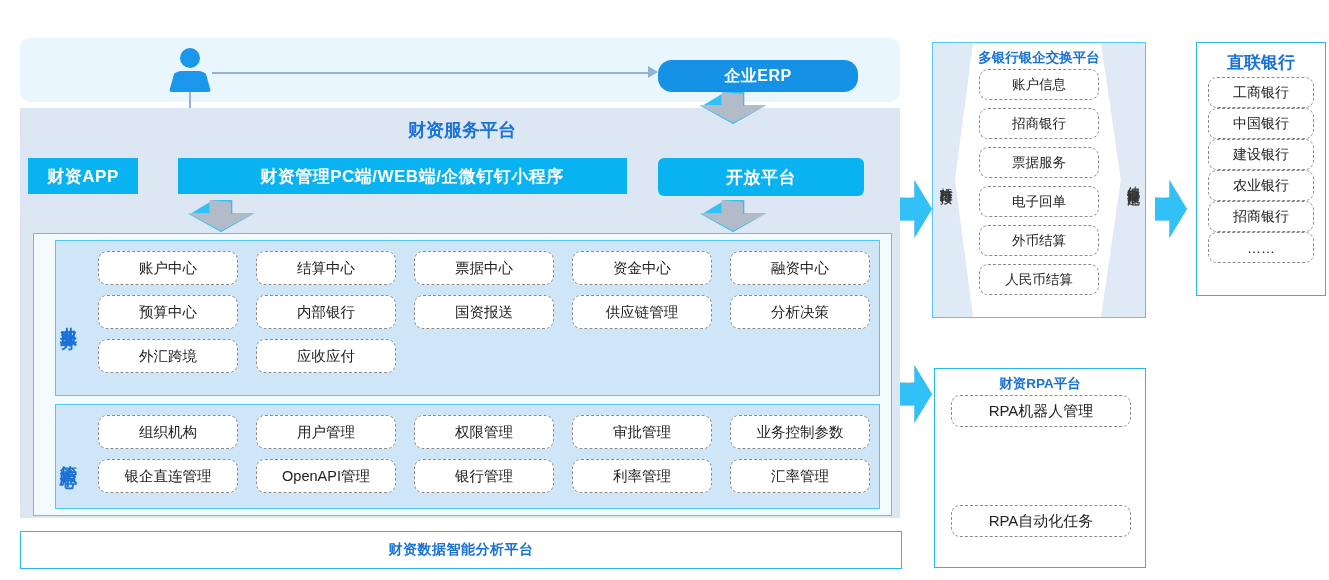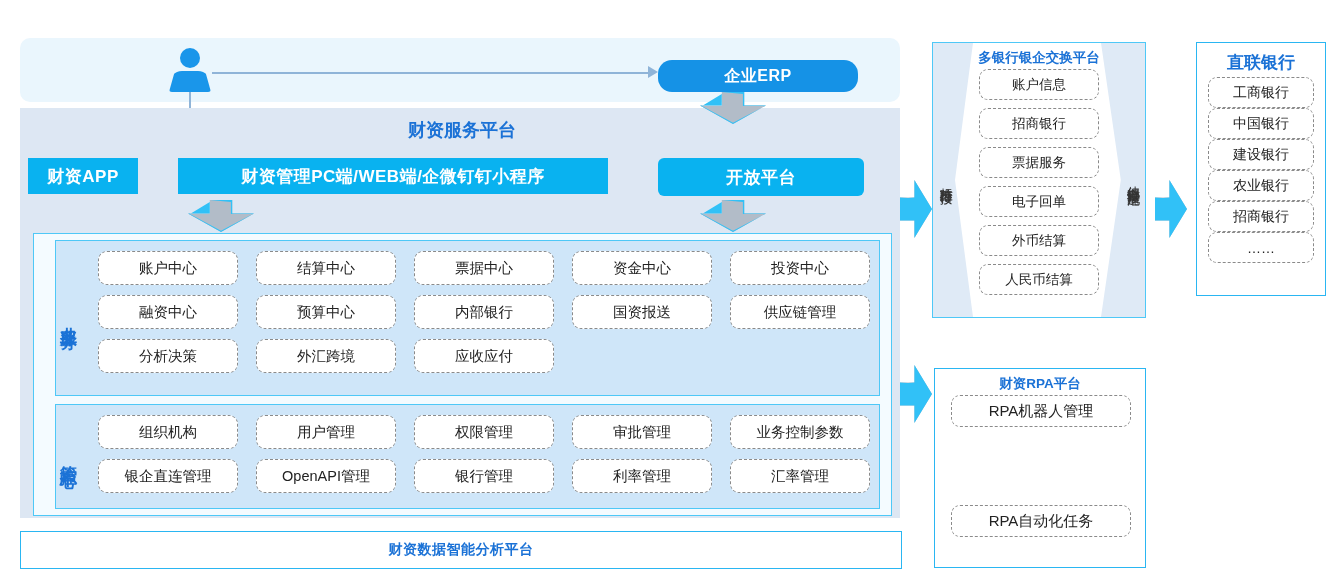--- a/index.html
+++ b/index.html
@@ -49,21 +49,21 @@
   }
   #platform-title{
     left:408px;top:118px;font-size:18px;font-weight:bold;color:#1b72d6;
   }
   .blue-btn{
     background:#09b2f0;color:#fff;border-radius:6px;
     display:flex;align-items:center;justify-content:center;
     font-weight:bold;letter-spacing:.5px;
   }
   #btn-app{left:28px;top:158px;width:110px;height:36px;font-size:17px;border-radius:0;}
-  #btn-pc{left:178px;top:158px;width:430px;height:36px;font-size:17px;border-radius:0;}
+  #btn-pc{left:178px;top:158px;width:430px;height:36px;font-size:17px;border-radius:0;padding-left:19px;}
   #btn-open{left:658px;top:158px;width:206px;height:38px;font-size:17px;}
   .fat-arrow{
     position:absolute;
     width:60px;height:34px;
   }
   .fat-arrow .poly{
     width:100%;height:100%;
     background:#b2bcc8;
     clip-path:polygon(33% 0,67% 0,67% 42%,100% 42%,50% 100%,0 42%,33% 42%);
   }
@@ -257,21 +257,20 @@
 </div>
 <div class="abs" id="mgmt-label">
   <span class="vlabel" style="position:static">管控中心</span>
 </div>
 
 <div class="grid" id="biz-grid">
   <div class="cell">账户中心</div>
   <div class="cell">结算中心</div>
   <div class="cell">票据中心</div>
   <div class="cell">资金中心</div>
-  <div class="cell">投资中心</div>
   <div class="cell">融资中心</div>
   <div class="cell">预算中心</div>
   <div class="cell">内部银行</div>
   <div class="cell">国资报送</div>
   <div class="cell">供应链管理</div>
   <div class="cell">分析决策</div>
   <div class="cell">外汇跨境</div>
   <div class="cell">应收应付</div>
 </div>
 

